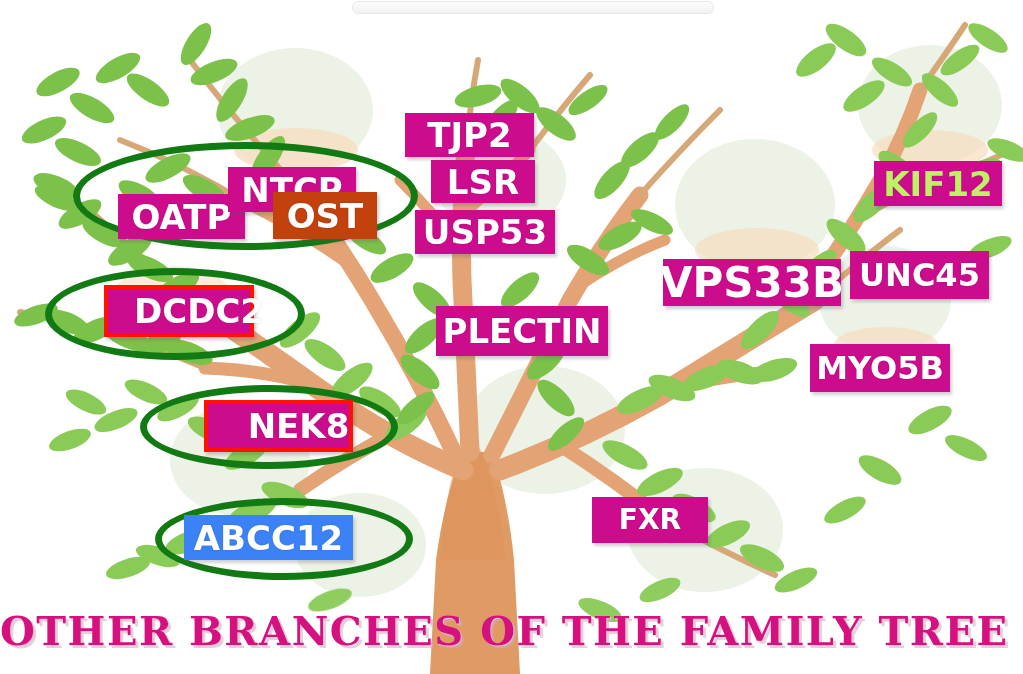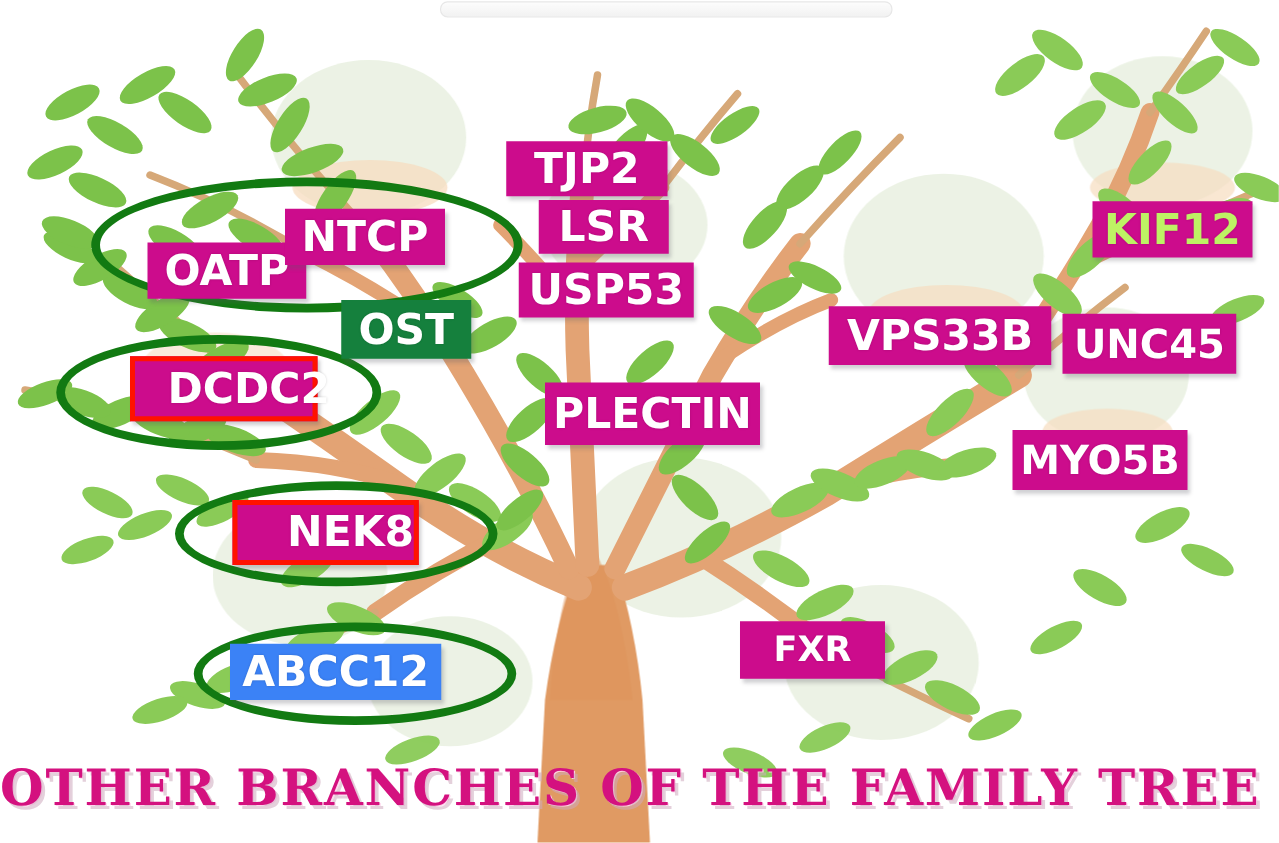--- a/index.html
+++ b/index.html
@@ -273,30 +273,30 @@
   <div id="ellipse-layer">
       <div class="ellipse" style="left: 73px; top: 142px; width: 345px; height: 108px; border-color: rgb(18, 122, 18);"></div>
       <div class="ellipse" style="left: 45px; top: 268px; width: 260px; height: 92px; border-color: rgb(18, 122, 18);"></div>
       <div class="ellipse" style="left: 140px; top: 385px; width: 258px; height: 84px; border-color: rgb(18, 122, 18);"></div>
       <div class="ellipse" style="left: 155px; top: 498px; width: 258px; height: 82px; border-color: rgb(18, 122, 18);"></div>
     </div>
 
   <div id="chip-layer">
       <div class="chip" style="left: 118px; top: 194px; width: 127px; height: 45px; font-size: 34px; background: rgb(204, 12, 140); color: rgb(255, 255, 255);">OATP</div>
       <div class="chip" style="left: 228px; top: 150px; width: 128px; height: 45px; font-size: 34px; background: rgb(204, 12, 140); color: rgb(255, 255, 255); margin-top: 17px;">NTCP</div>
-      <div class="chip" style="left: 273px; top: 192px; width: 104px; height: 47px; font-size: 34px; background: #15803d; color: rgb(255, 255, 255); margin-top: 48px;">OST</div>
+      <div class="chip" style="left: 273px; top: 192px; width: 104px; height: 47px; font-size: 34px; background: #c2410c; color: rgb(255, 255, 255);">OST</div>
       <div class="chip" style="left: 405px; top: 113px; width: 129px; height: 44px; font-size: 34px; background: rgb(204, 12, 140); color: rgb(255, 255, 255);">TJP2</div>
       <div class="chip" style="left: 431px; top: 160px; width: 104px; height: 43px; font-size: 34px; background: rgb(204, 12, 140); color: rgb(255, 255, 255);">LSR</div>
       <div class="chip" style="left: 415px; top: 210px; width: 140px; height: 44px; font-size: 34px; background: rgb(204, 12, 140); color: rgb(255, 255, 255);">USP53</div>
       <div class="chip red" style="left: 104px; top: 285px; width: 150px; height: 52px; font-size: 34px; background: rgb(204, 12, 140); color: rgb(255, 255, 255); border-color: rgb(255, 18, 0);">DCDC2</div>
       <div class="chip" style="left: 436px; top: 306px; width: 172px; height: 50px; font-size: 34px; background: rgb(204, 12, 140); color: rgb(255, 255, 255);">PLECTIN</div>
-      <div class="chip red" style="left: 186px; top: 400px; width: 149px; height: 52px; font-size: 34px; background: rgb(204, 12, 140); color: rgb(255, 255, 255); border-color: rgb(255, 18, 0);">NEK8</div>
+      <div class="chip red" style="left: 204px; top: 400px; width: 149px; height: 52px; font-size: 34px; background: rgb(204, 12, 140); color: rgb(255, 255, 255); border-color: rgb(255, 18, 0);">NEK8</div>
       <div class="chip" style="left: 184px; top: 515px; width: 169px; height: 45px; font-size: 34px; background: #3b82f6; color: rgb(255, 255, 255);">ABCC12</div>
       <div class="chip" style="left: 592px; top: 497px; width: 116px; height: 46px; font-size: 28px; background: rgb(204, 12, 140); color: rgb(255, 255, 255);">FXR</div>
-      <div class="chip" style="left: 663px; top: 245px; width: 178px; height: 47px; font-size: 34px; background: rgb(204, 12, 140); color: rgb(255, 255, 255);">VPS33B</div>
+      <div class="chip" style="left: 663px; top: 259px; width: 178px; height: 47px; font-size: 42px; background: rgb(204, 12, 140); color: rgb(255, 255, 255);">VPS33B</div>
       <div class="chip" style="left: 874px; top: 161px; width: 128px; height: 45px; font-size: 34px; background: rgb(204, 12, 140); color: #bef264;">KIF12</div>
       <div class="chip" style="left: 850px; top: 251px; width: 139px; height: 48px; font-size: 32px; background: rgb(204, 12, 140); color: rgb(255, 255, 255);">UNC45</div>
       <div class="chip" style="left: 810px; top: 344px; width: 140px; height: 48px; font-size: 32px; background: rgb(204, 12, 140); color: rgb(255, 255, 255);">MYO5B</div>
     </div>
 
   <div class="caption">OTHER BRANCHES OF THE FAMILY TREE ?</div>
 
 </div>
 
 </body></html>

